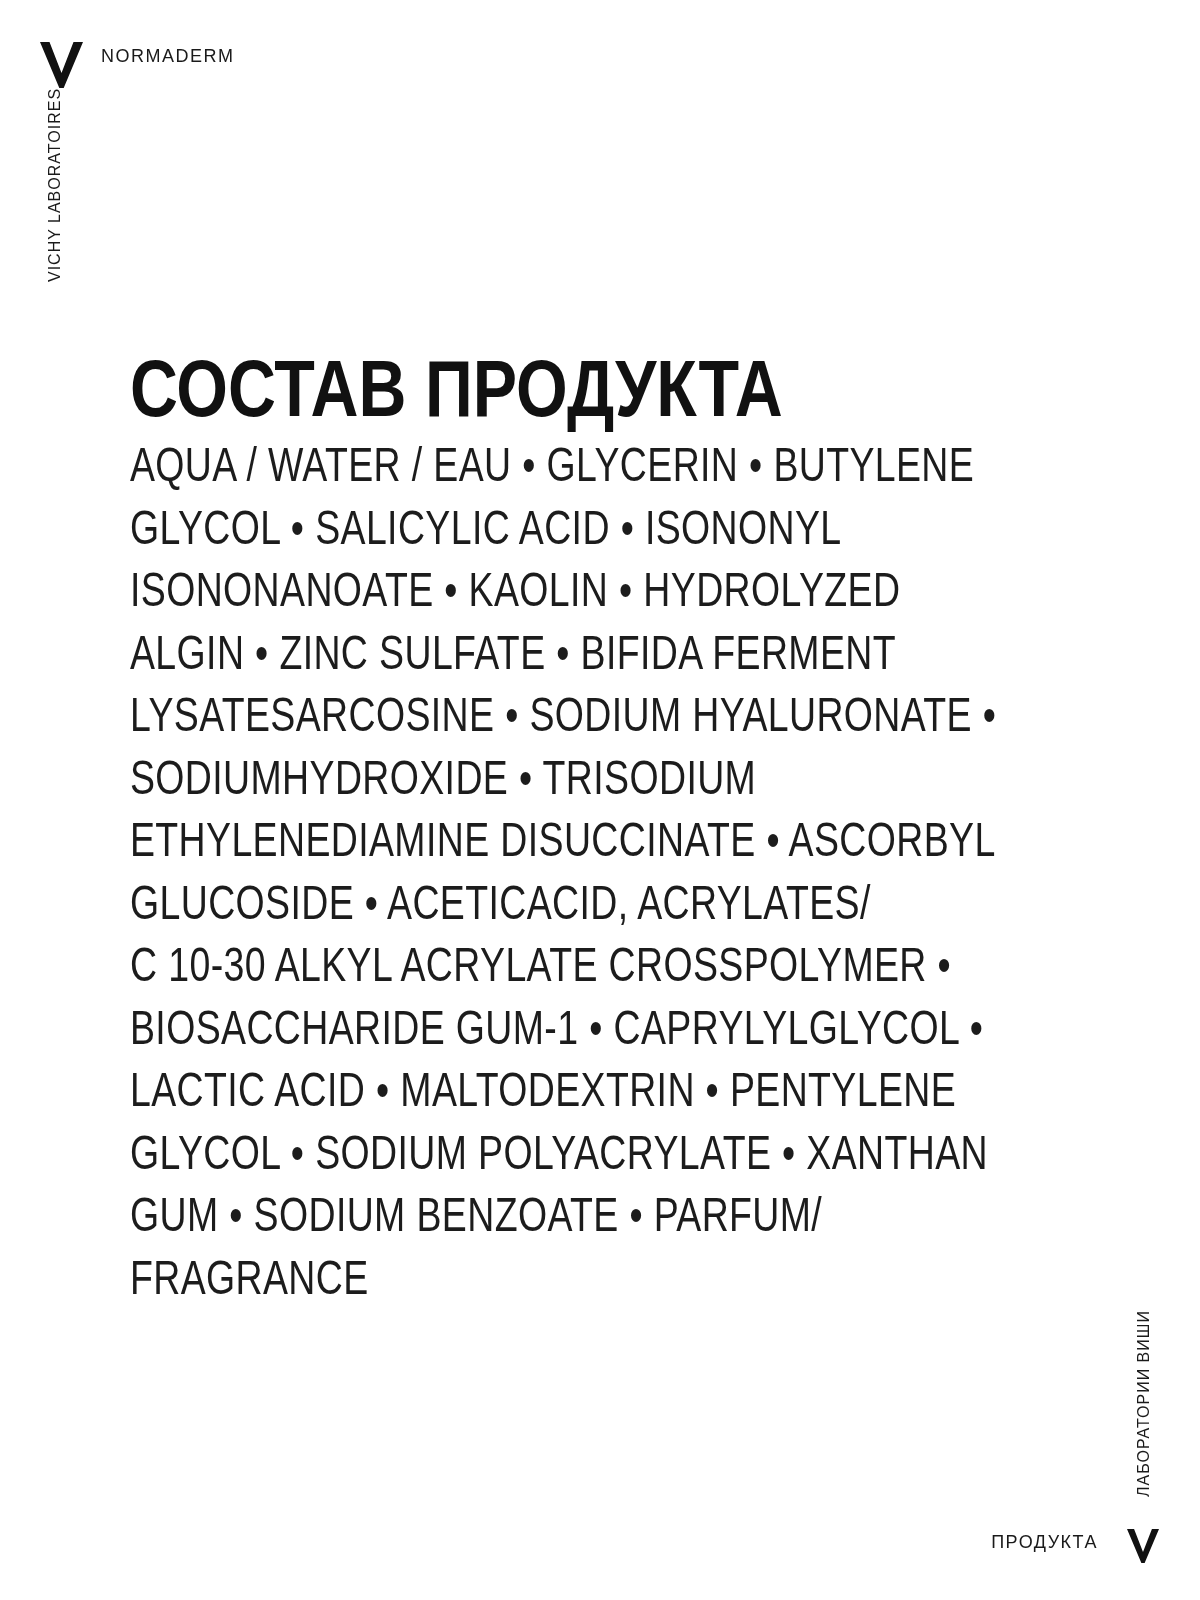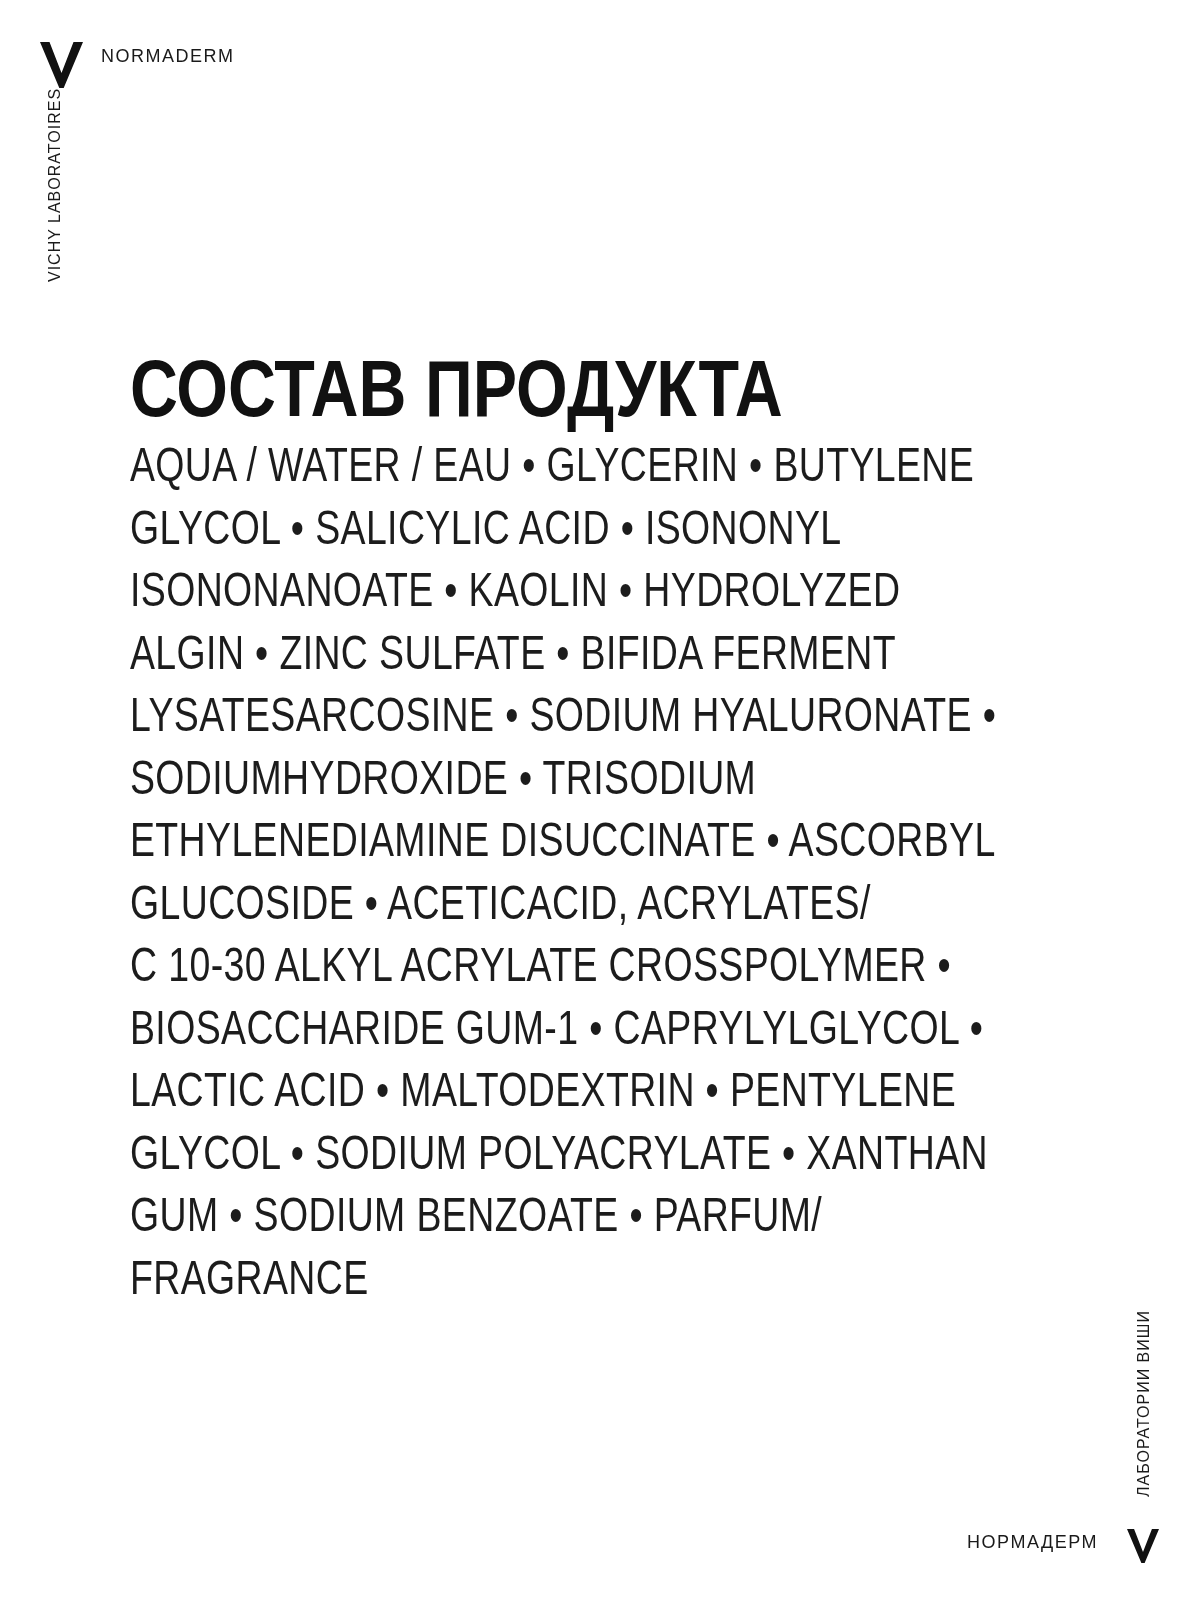--- a/index.html
+++ b/index.html
@@ -93,21 +93,21 @@
     <div class="ing-line">C 10-30 ALKYL ACRYLATE CROSSPOLYMER •</div>
     <div class="ing-line">BIOSACCHARIDE GUM-1 • CAPRYLYLGLYCOL •</div>
     <div class="ing-line">LACTIC ACID • MALTODEXTRIN • PENTYLENE</div>
     <div class="ing-line">GLYCOL • SODIUM POLYACRYLATE • XANTHAN</div>
     <div class="ing-line">GUM • SODIUM BENZOATE • PARFUM/</div>
     <div class="ing-line">FRAGRANCE</div>
   </div>
 
   <div class="vertical-label vertical-right">ЛАБОРАТОРИИ ВИШИ</div>
 
-  <div class="brand-label brand-label-bottom">НОРМАДЕРМ</div>
+  <div class="brand-label brand-label-bottom">ПРОДУКТА</div>
 
   <div class="v-logo v-logo-bottom">
     <svg viewBox="0 0 43 46" xmlns="http://www.w3.org/2000/svg" aria-hidden="true">
       <polygon points="0,0 9.5,0 21.5,31 33.5,0 43,0 23.7,46 19.3,46" fill="#111111"></polygon>
     </svg>
   </div>
 
 </div>
 
 </body></html>

